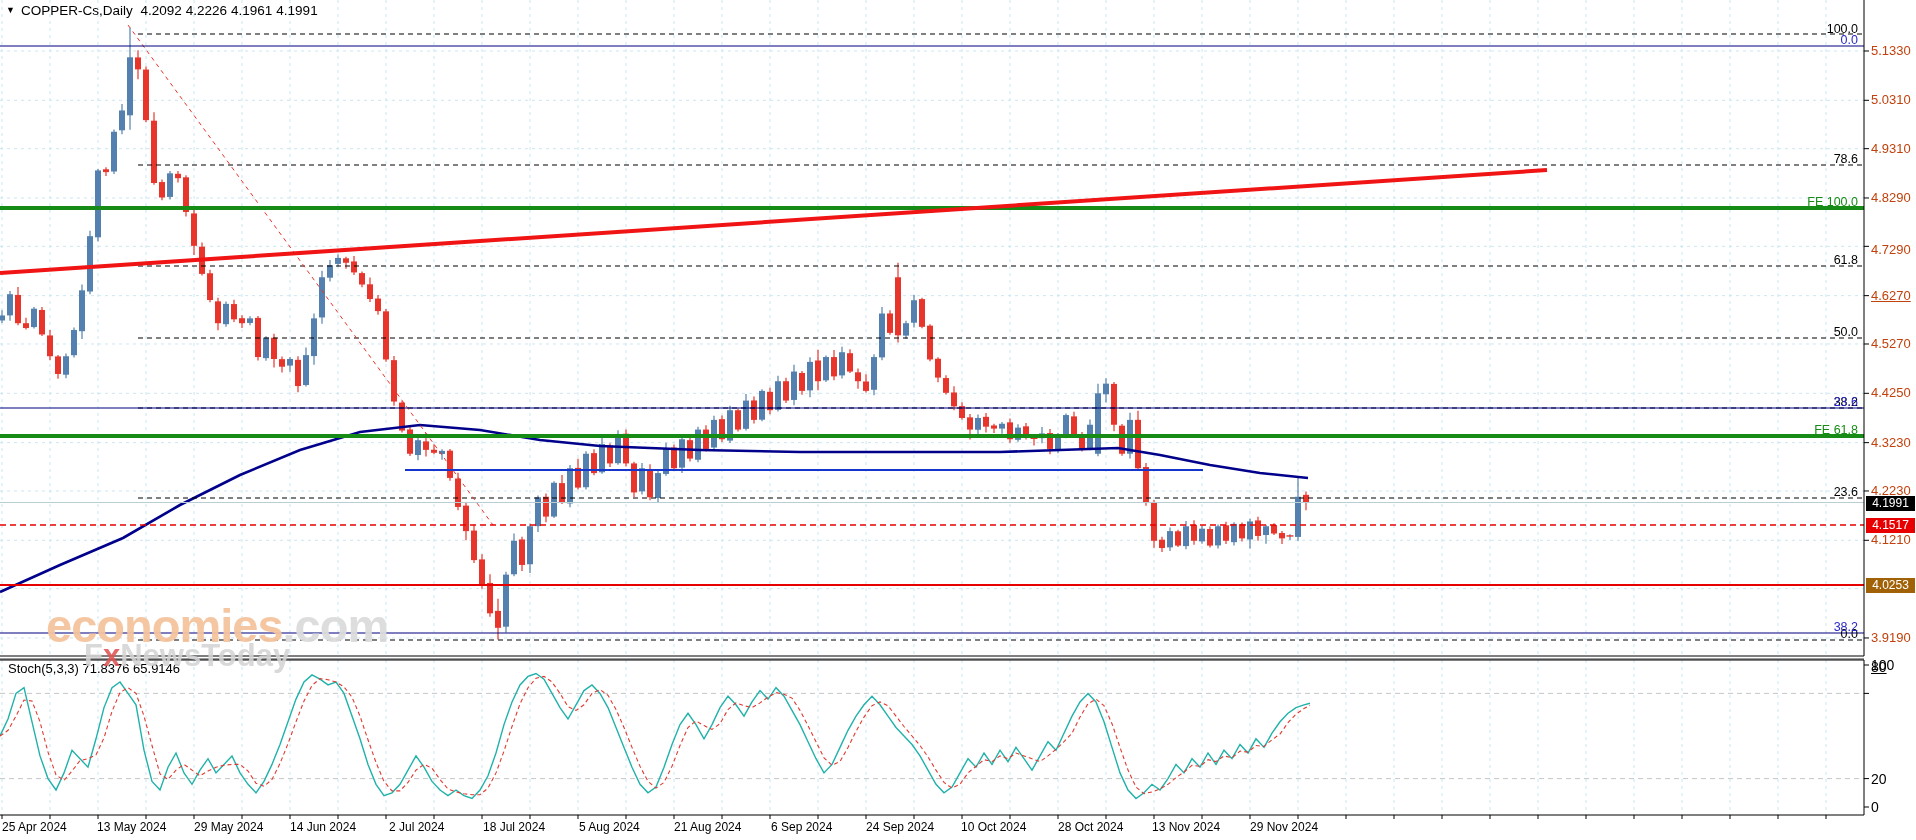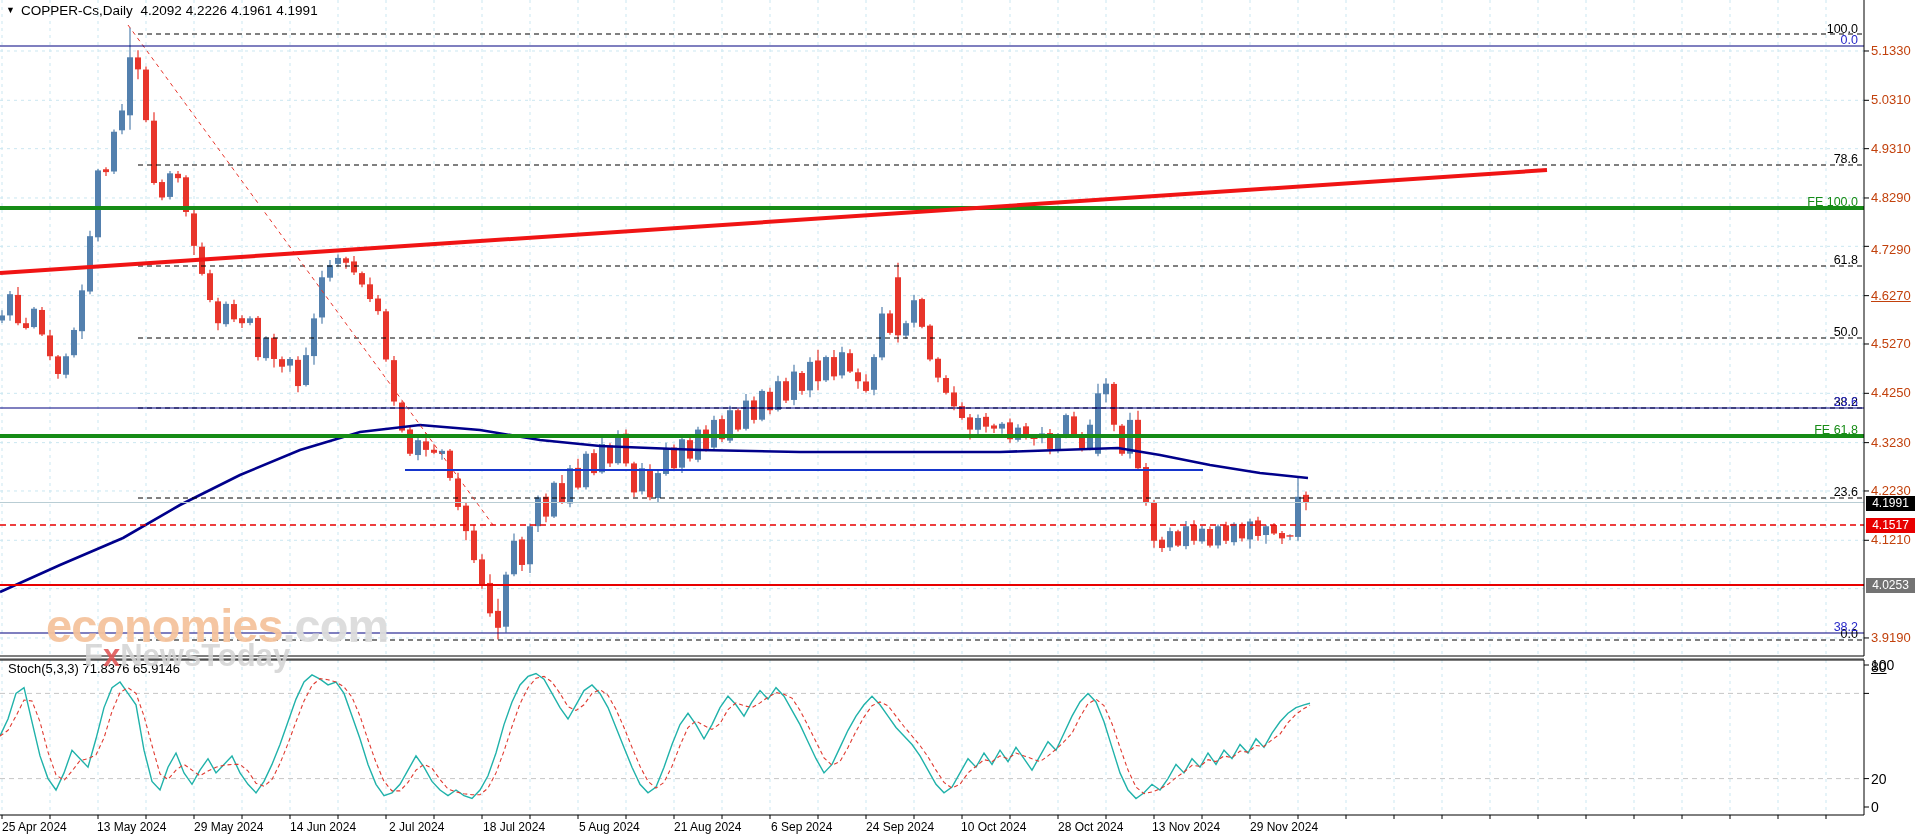--- a/index.html
+++ b/index.html
@@ -588,15 +588,15 @@
       <div class="fib-label" style="top: 627px; color: rgb(0, 0, 0);">0.0</div>
       <div class="fib-label" style="top: 33px; color: rgb(41, 41, 200);">0.0</div>
       <div class="fib-label" style="top: 395px; color: rgb(41, 41, 200);">23.6</div>
       <div class="fib-label" style="top: 620px; color: rgb(41, 41, 200);">38.2</div>
       <div class="fib-label" style="top: 195px; color: rgb(22, 140, 22);">FE 100.0</div>
       <div class="fib-label" style="top: 423px; color: rgb(22, 140, 22); margin-left: 7px;">FE 61.8</div>
     </div>
   <div id="badges">
       <div class="badge" style="top: 495.5px; background: rgb(0, 0, 0);">4.1991</div>
       <div class="badge" style="top: 517.5px; background: rgb(232, 0, 0);">4.1517</div>
-      <div class="badge" style="top: 577.5px; background: #737373;">4.0253</div>
+      <div class="badge" style="top: 577.5px; background: #a16207;">4.0253</div>
     </div>
 </div>
 
 </body></html>

